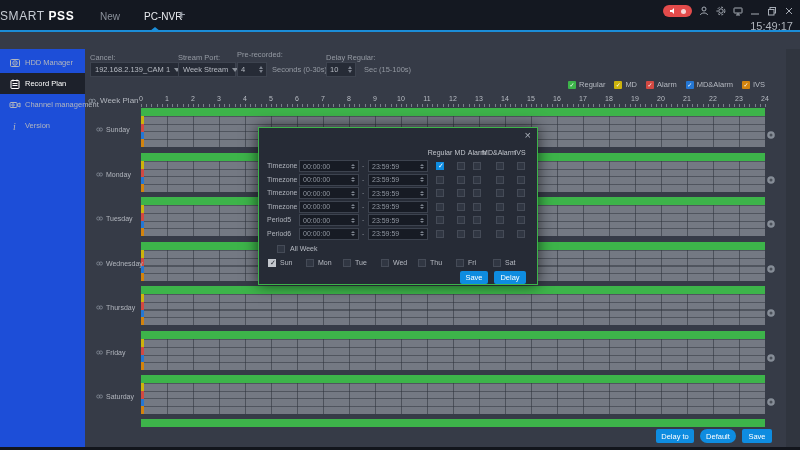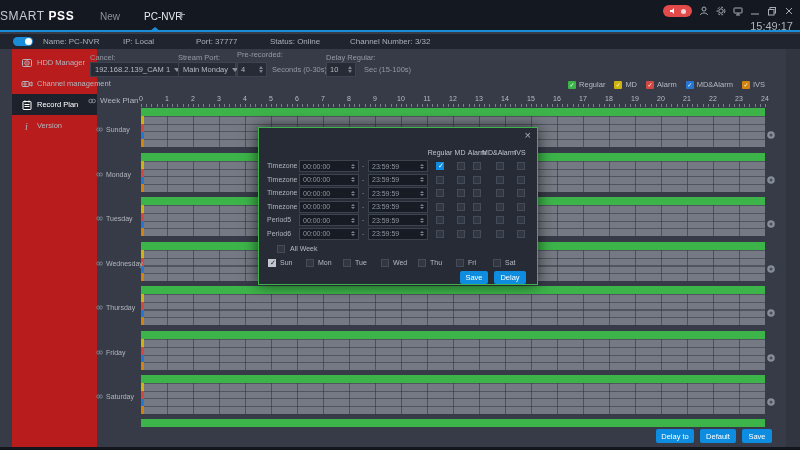--- a/index.html
+++ b/index.html
@@ -21,21 +21,21 @@
   .tbi{display:block}
   .clock{position:absolute;right:7px;top:20px;font-size:11px;color:#aeb3bb}
 
   
   .devicebar{position:absolute;left:0;top:34px;width:800px;height:15px;background:#20242e}
   .toggle{position:absolute;left:13px;top:3px;width:20px;height:9px;border-radius:5px;background:#1b8dd8}
   .toggle::after{content:"";position:absolute;right:1px;top:1px;width:7px;height:7px;border-radius:50%;background:#fff}
   .dev-field{position:absolute;top:3px;font-size:8px;color:#a9aeb7;white-space:nowrap}
 
   
-  .sidebar{position:absolute;left:12px;top:49px;width:85px;height:398px;background:#b91c1c;padding-top:3px}
+  .sidebar{position:absolute;left:0;top:49px;width:85px;height:398px;background:#1d4ed8;padding-top:3px}
   .side-item{height:21px;display:flex;align-items:center;gap:4px;padding-left:9px;font-size:7.5px;color:#b2b6be;white-space:nowrap}
   .side-item.active{background:#1d212b;color:#fff}
   .side-ic{width:12px;height:12px;display:inline-flex}
   .right-strip{position:absolute;left:786px;top:49px;width:14px;height:398px;background:#30353f}
 
   
   .tl-label{position:absolute;font-size:7.5px;color:#959aa3;white-space:nowrap}
   .select{position:absolute;height:15px;background:#262b36;border:1px solid #3d434f;color:#b6bac2;font-size:7.5px;display:flex;align-items:center;justify-content:space-between;padding:0 4px;white-space:nowrap}
   .caret{width:0;height:0;border-left:3px solid transparent;border-right:3px solid transparent;border-top:4px solid #8a9099;margin-left:4px}
   .spin{position:absolute;width:30px;height:15px;background:#262b36;border:1px solid #3d434f;color:#b6bac2;font-size:7.5px;display:flex;align-items:center;justify-content:space-between;padding:0 3px}
@@ -127,81 +127,73 @@
           <rect x="1.5" y="3.5" width="5.5" height="5.5" fill="#141821" stroke="#a6acb5"></rect>
         </svg>
       <svg class="tbi" width="10" height="10" viewBox="0 0 10 10">
           <line x1="2" y1="2" x2="8" y2="8" stroke="#a6acb5"></line>
           <line x1="8" y1="2" x2="2" y2="8" stroke="#a6acb5"></line>
         </svg>
     </div>
     <div class="clock">15:49:17</div>
   </div>
 
-  <div class="devicebar" id="devicebar">
-    <div class="toggle"></div>
-  <span class="dev-field" style="left: 43px;">Name: PC-NVR</span>
-      <span class="dev-field" style="left: 123px;">IP: Local</span>
-      <span class="dev-field" style="left: 196px;">Port: 37777</span>
-      <span class="dev-field" style="left: 270px;">Status: Online</span>
-      <span class="dev-field" style="left: 350px;">Channel Number: 3/32</span>
-    </div>
 
   <div class="sidebar" id="sidebar">
       <div class="side-item">
         <span class="side-ic">
           <svg width="12" height="12" viewBox="0 0 12 12">
             <rect x="1.5" y="2.5" width="9" height="7" rx="1" fill="none" stroke="currentColor"></rect>
             <circle cx="6" cy="6" r="2.2" fill="none" stroke="currentColor"></circle>
             <circle cx="6" cy="6" r="0.7" fill="currentColor"></circle>
           </svg>
         </span>
         <span>HDD Manager</span>
-      </div>
-      <div class="side-item">
-        <span class="side-ic">
-          <svg width="12" height="12" viewBox="0 0 12 12">
-            <rect x="1" y="3.5" width="7" height="5" rx="1" fill="none" stroke="currentColor"></rect>
-            <path d="M8 5.5 L11 4 V8 L8 6.5" fill="none" stroke="currentColor"></path>
-            <circle cx="4" cy="6" r="1.2" fill="none" stroke="currentColor"></circle>
-          </svg>
-        </span>
-        <span>Channel management</span>
       </div>
       <div class="side-item active">
         <span class="side-ic">
           <svg width="12" height="12" viewBox="0 0 12 12">
             <rect x="2" y="2.5" width="8" height="8" rx="0.5" fill="none" stroke="currentColor"></rect>
             <line x1="4" y1="1.5" x2="4" y2="3.5" stroke="currentColor"></line>
             <line x1="8" y1="1.5" x2="8" y2="3.5" stroke="currentColor"></line>
             <line x1="3.5" y1="5.5" x2="8.5" y2="5.5" stroke="currentColor"></line>
             <line x1="3.5" y1="7.5" x2="8.5" y2="7.5" stroke="currentColor"></line>
           </svg>
         </span>
         <span>Record Plan</span>
       </div>
       <div class="side-item">
         <span class="side-ic">
           <svg width="12" height="12" viewBox="0 0 12 12">
+            <rect x="1" y="3.5" width="7" height="5" rx="1" fill="none" stroke="currentColor"></rect>
+            <path d="M8 5.5 L11 4 V8 L8 6.5" fill="none" stroke="currentColor"></path>
+            <circle cx="4" cy="6" r="1.2" fill="none" stroke="currentColor"></circle>
+          </svg>
+        </span>
+        <span>Channel management</span>
+      </div>
+      <div class="side-item">
+        <span class="side-ic">
+          <svg width="12" height="12" viewBox="0 0 12 12">
             <text x="4" y="10" font-size="10" font-style="italic" font-family="Liberation Serif,serif" fill="currentColor">i</text>
           </svg>
         </span>
         <span>Version</span>
       </div>
     </div>
   <div class="right-strip"></div>
 
   <div class="tl-label" style="left:90px;top:53px">Cancel:</div>
   <div class="select" style="left:90px;top:62px;width:90px">
       <span>192.168.2.139_CAM 1</span>
       <span class="caret"></span>
     </div>
   <div class="tl-label" style="left:178px;top:53px">Stream Port:</div>
   <div class="select" style="left:178px;top:62px;width:58px">
-      <span>Main Monday</span>
+      <span>Week Stream</span>
       <span class="caret"></span>
     </div>
   <div class="tl-label" style="left:237px;top:50px">Pre-recorded:</div>
   <div class="spin" style="left:237px;top:62px">
       <span>4</span>
       <span class="updn">
         <i class="up"></i>
         <i class="dn"></i>
       </span>
     </div>
@@ -399,21 +391,21 @@
         <span>Saturday</span>
       </div>
       <div class="gear" style="top: 393px;"><svg width="10" height="10" viewBox="0 0 10 10">
           <circle cx="5" cy="5" r="3.8" fill="#868d97"></circle>
           <circle cx="5" cy="5" r="1.5" fill="#4a5059"></circle>
         </svg></div>
     </div>
 
   <div id="footer">
       <div class="footer-btn" style="left: 656px; width: 38px;">Delay to</div>
-      <div class="footer-btn" style="left: 700px; width: 36px;">Default</div>
+      <div class="footer-btn" style="left: 700px; width: 36px; border-radius: 7px;">Default</div>
       <div class="footer-btn" style="left: 742px; width: 30px;">Save</div>
     </div>
   <div class="bottom-strip"></div>
 
   <div class="dialog" id="dialog">
     <div class="dlg-close">×</div>
     <div id="dlg-cols">
         <span class="dlg-col" style="left: 181px;">Regular</span>
         <span class="dlg-col" style="left: 201px;">MD</span>
         <span class="dlg-col" style="left: 218px;">Alarm</span>

